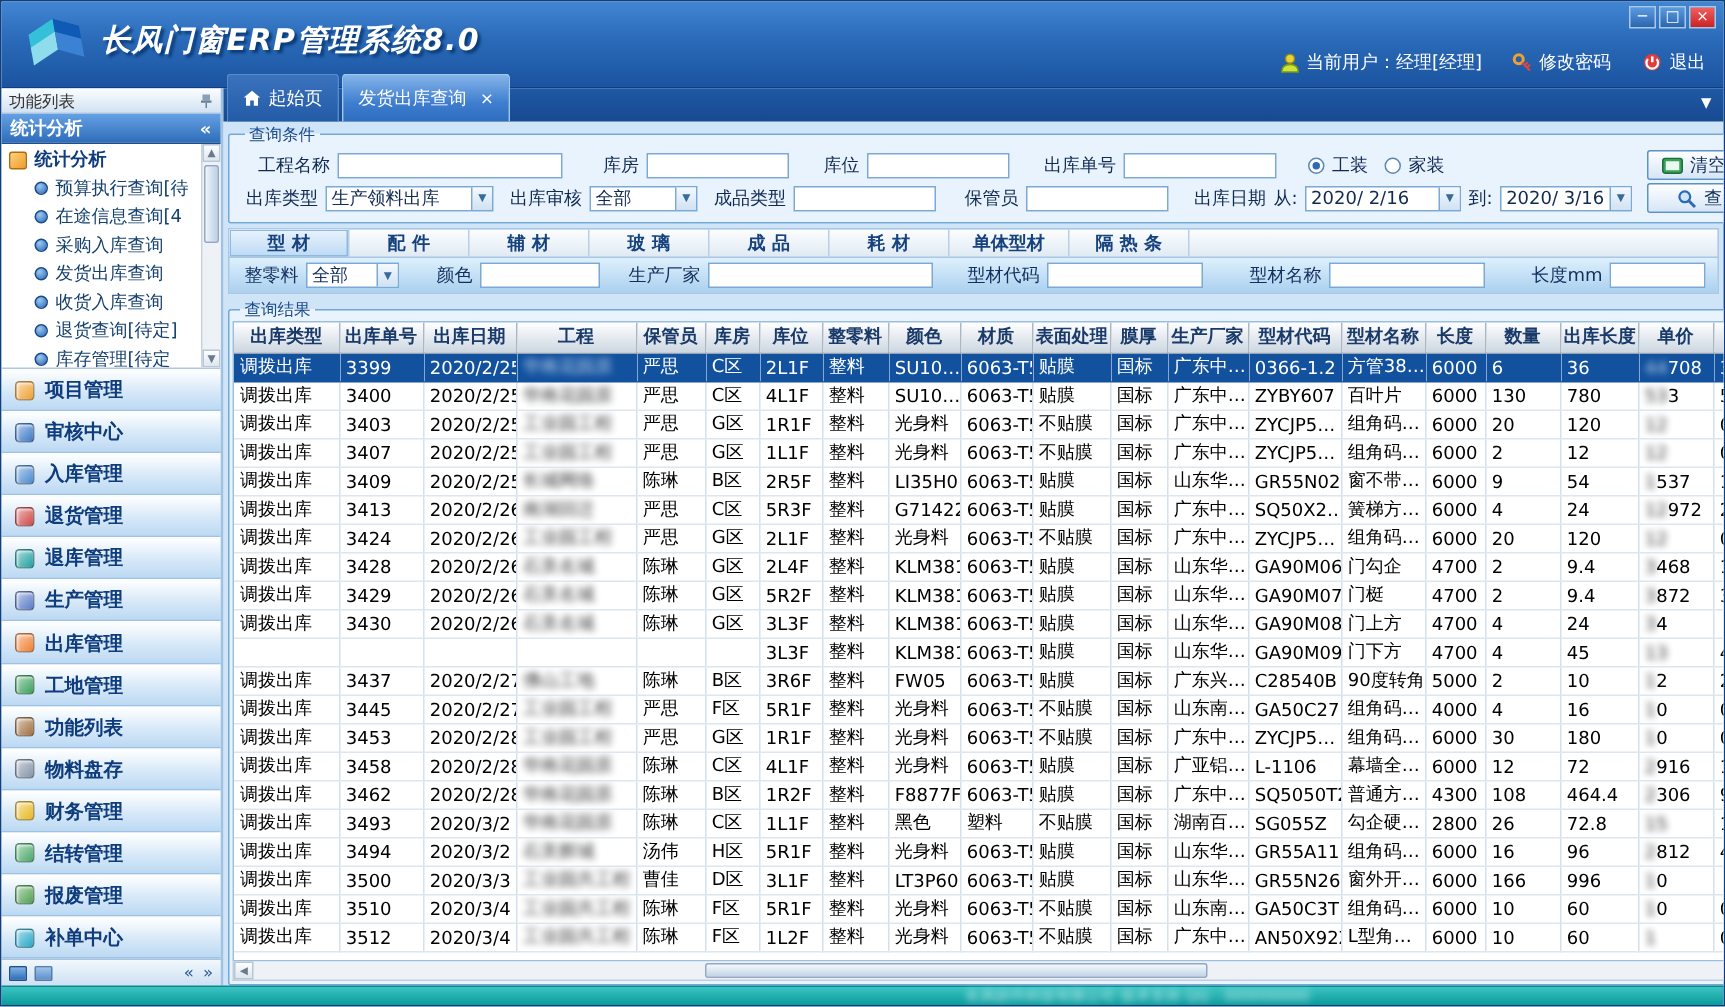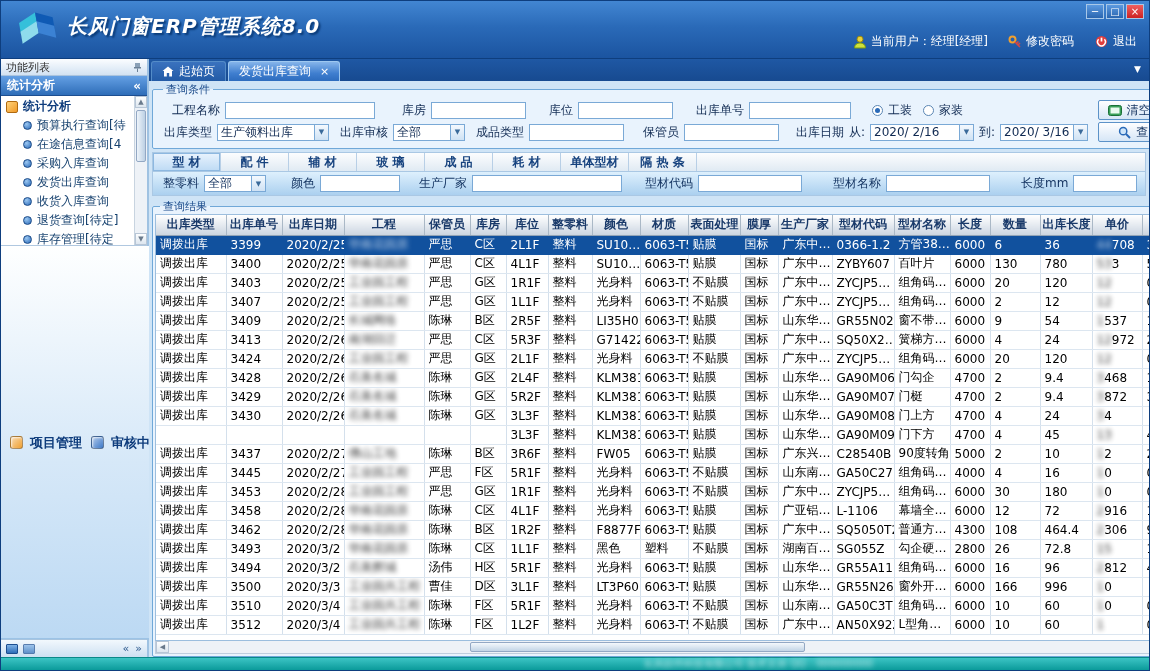--- a/index.html
+++ b/index.html
@@ -29,30 +29,30 @@
   .tree{height:150px;background:#fff;border-bottom:1px solid #b0c8e0;position:relative;overflow:hidden}
   .tree-inner{position:absolute;left:0;top:1px;right:13px}
   .tree-item{height:19px;display:flex;align-items:center;gap:5px;padding-left:22px;font-size:12px;color:#15406e;white-space:nowrap;overflow:hidden;cursor:pointer}
   .tree-item.root{padding-left:5px;color:#0e3c7c;font-weight:bold}
   .tree-dot{flex:0 0 9px;width:9px;height:9px;border-radius:50%;background:radial-gradient(circle at 35% 30%,#9cc8f2,#2a6ab8);border:1px solid #1a4a88}
   .tree-rooticon{flex:0 0 12px;width:12px;height:12px;border-radius:2px;background:linear-gradient(135deg,#ffd27a,#f09a28);border:1px solid #b06a10}
   .vscroll{position:absolute;top:0;right:0;bottom:0;width:13px;background:#eef2f7;border-left:1px solid #c8d4e0;font-size:7px;color:#6a7a8c}
   .vscroll .arr{height:12px;display:flex;align-items:center;justify-content:center;background:linear-gradient(#fdfefe,#dde6ef);border:1px solid #b8c6d6;cursor:pointer}
   .vscroll .arr.down{position:absolute;bottom:0;left:0;right:0}
   .vthumb{position:absolute;top:14px;left:1px;right:1px;height:52px;background:linear-gradient(90deg,#eef4fa,#bcd0e4);border:1px solid #93a8c4;border-radius:2px;cursor:grab}
-  .accordion{flex:1;display:flex;flex-direction:row}
+  .accordion{flex:1;display:flex;flex-direction:column}
   .acc-item{flex:1;display:flex;align-items:center;gap:7px;padding-left:9px;background:linear-gradient(#feffff,#d6e8f8 55%,#bcd9f3);border-top:1px solid #fff;border-bottom:1px solid #9cc3e6;font-weight:bold;color:#0e3c7c;font-size:13px;cursor:pointer;white-space:nowrap}
   .acc-icon{width:13px;height:13px;border-radius:3px;border:1px solid rgba(0,0,0,.3);box-shadow:inset 1px 1px 2px rgba(255,255,255,.7)}
   .side-footer{height:18px;display:flex;align-items:center;gap:5px;padding:0 5px;background:linear-gradient(#f2f8fd,#cde0f2);border-top:1px solid #a8c4de;font-size:11px;color:#35597e}
   .mini-monitor{width:12px;height:10px;background:linear-gradient(#7fb2e6,#2e6db8);border:1px solid #1d4e90;border-radius:1px}
   .side-footer .nav{margin-left:auto;display:flex;gap:6px;font-size:11px;color:#2e5a8e;cursor:pointer}
 
   
   .tabbar{height:22px;background:linear-gradient(#1f58a4,#174a90);display:flex;align-items:flex-end;padding:2px 2px 0;position:relative}
-  .tab{height:20px;display:flex;align-items:center;gap:5px;padding:0 10px;font-size:12px;color:#fff;border:1px solid #548cc8;border-bottom:none;border-radius:3px 3px 0 0;background:linear-gradient(#3a72be,#235ba6);cursor:pointer;margin-right:2px;white-space:nowrap}
+  .tab{height:32px;display:flex;align-items:center;gap:5px;padding:0 10px;font-size:12px;color:#fff;border:1px solid #548cc8;border-bottom:none;border-radius:3px 3px 0 0;background:linear-gradient(#3a72be,#235ba6);cursor:pointer;margin-right:2px;white-space:nowrap}
   .tab.active{background:linear-gradient(#85b4ea,#3f7ecf 60%,#2d6cbe);border-color:#9ec8f0}
   .tab .x{margin-left:4px;font-size:11px;line-height:1;cursor:pointer}
   .tab-dd{position:absolute;right:8px;top:5px;color:#fff;font-size:9px;cursor:pointer}
 
   
   .content{flex:1;display:flex;flex-direction:column;background:#cfe4f6;min-height:0;padding:1px 3px 0}
   fieldset{border:1px solid #70a8d8;background:#e9f3fd;border-radius:2px}
   legend{font-size:11px;color:#1a4a8a;padding:0 3px;margin-left:5px}
   .qbox{padding:1px 5px 4px}
   .qrow{display:flex;align-items:center;gap:5px;margin:2px 0;font-size:12px;color:#102a52;white-space:nowrap}
@@ -62,21 +62,21 @@
   .combo .val{flex:1;padding:0 3px;overflow:hidden;white-space:nowrap}
   .combo .ab{width:14px;align-self:stretch;display:flex;align-items:center;justify-content:center;font-size:7px;color:#3a6a9a;background:linear-gradient(#f4f9fe,#cfe2f4);border-left:1px solid #7aa9d6}
   .radio{width:11px;height:11px;border-radius:50%;border:1px solid #5a86b4;background:#fff;display:inline-flex;align-items:center;justify-content:center;cursor:pointer}
   .radio .dot{width:5px;height:5px;border-radius:50%;background:#2a6ab8}
   .spacer{flex:1}
   .btn{height:20px;min-width:86px;display:flex;align-items:center;justify-content:center;gap:5px;font-size:12px;color:#10305e;background:linear-gradient(#fefeff,#d6e6f6);border:1px solid #5c92c8;border-radius:2px;cursor:pointer}
 
   
   .mtabs{display:flex;height:20px;margin-top:3px;background:linear-gradient(#fcfdfe,#e0eaf3);border:1px solid #aac8e4}
   .mtab{width:64px;display:flex;align-items:center;justify-content:center;font-size:12px;font-weight:bold;color:#16427e;border-right:1px solid #b8cfe6;cursor:pointer}
-  .mtab.wide{width:68px}
+  .mtab.wide{width:80px}
   .mtab.active{background:linear-gradient(#e9f3fd,#bddaf4);box-shadow:inset 0 0 0 1px #8db8e0}
   .filterrow{height:24px;display:flex;align-items:center;gap:5px;padding:0 6px;background:linear-gradient(#def0fd,#abd0ef);border:1px solid #aac8e4;border-top:none;font-size:12px;color:#10305e;white-space:nowrap}
 
   
   .rbox{flex:1;margin-top:3px;display:flex;flex-direction:column;min-height:0;padding:0 2px 2px}
   .tablewrap{flex:1;overflow:hidden;background:#fff;border:1px solid #9cbede;min-height:0}
   table{border-collapse:collapse;table-layout:fixed;width:1046px}
   th{height:20px;font-size:12px;font-weight:bold;color:#1a3a6a;background:linear-gradient(#ffffff,#dbe2ea 70%,#cdd6e0);border-right:1px solid #aab8c6;border-bottom:1px solid #93a4b6;white-space:nowrap;overflow:hidden;padding:0 2px}
   td{height:19px;font-size:12px;color:#000;border-right:1px solid #d4e0ec;border-bottom:1px solid #dce6f0;white-space:nowrap;overflow:hidden;padding:0 4px}
   tr.sel td{background:#11519e;color:#fff;border-color:#11519e}

